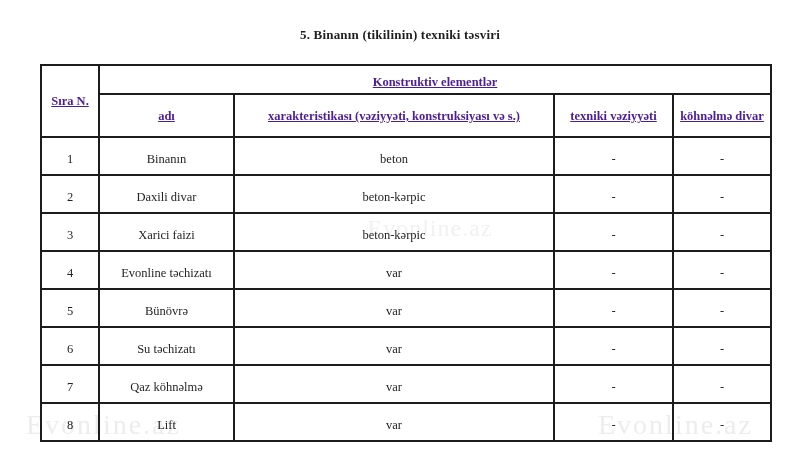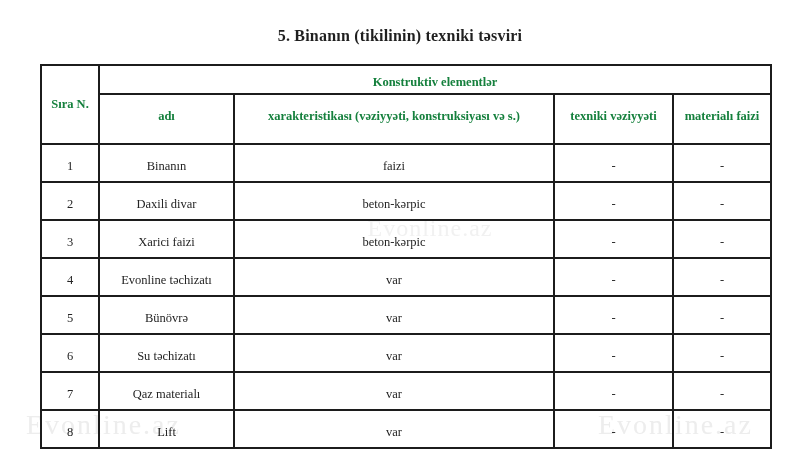--- a/index.html
+++ b/index.html
@@ -15,21 +15,21 @@
     position: relative;
     overflow: hidden;
   }
   .doc-title {
     position: absolute;
     top: 27px;
     left: 0;
     width: 100%;
     text-align: center;
     font-weight: bold;
-    font-size: 16px;
+    font-size: 13px;
     letter-spacing: 0.2px;
     color: #1f1f1f;
   }
   
   .wm {
     position: absolute;
     font-weight: normal;
     color: #ededed;
     pointer-events: none;
     white-space: nowrap;
@@ -69,31 +69,32 @@
   .tech-table th,
   .tech-table td {
     border: 2px solid #1c1c1c;
     text-align: center;
     padding: 0;
     overflow: hidden;
   }
   .tech-table thead th {
     font-weight: bold;
     font-size: 12.5px;
-    color: #15803d;
+    color: #4c1d95;
+    text-decoration: underline;
   }
   .tech-table .group-row th.group-cell {
     height: 24px;
     vertical-align: bottom;
     padding-bottom: 3px;
   }
   .tech-table .sub-row th {
     height: 29px;
     vertical-align: bottom;
-    padding-bottom: 19px;
+    padding-bottom: 12px;
   }
   .tech-table th.sira-cell {
     vertical-align: middle;
     font-size: 12.5px;
     border-radius: 25px;
   }
   .tech-table tbody td {
     height: 29px;
     font-size: 12.5px;
     vertical-align: bottom;
@@ -120,28 +121,28 @@
   </colgroup>
   <thead>
     <tr class="group-row">
       <th class="sira-cell" rowspan="2">Sıra N.</th>
       <th class="group-cell" colspan="4">Konstruktiv elementlər</th>
     </tr>
     <tr class="sub-row">
       <th>adı</th>
       <th>xarakteristikası (vəziyyəti, konstruksiyası və s.)</th>
       <th>texniki vəziyyəti</th>
-      <th>materialı faizi</th>
+      <th>köhnəlmə divar</th>
     </tr>
   </thead>
   <tbody>
     <tr>
       <td>1</td>
       <td>Binanın</td>
-      <td>faizi</td>
+      <td>beton</td>
       <td>-</td>
       <td>-</td>
     </tr>
     <tr>
       <td>2</td>
       <td>Daxili divar</td>
       <td>beton-kərpic</td>
       <td>-</td>
       <td>-</td>
     </tr>
@@ -168,21 +169,21 @@
     </tr>
     <tr>
       <td>6</td>
       <td>Su təchizatı</td>
       <td>var</td>
       <td>-</td>
       <td>-</td>
     </tr>
     <tr>
       <td>7</td>
-      <td>Qaz materialı</td>
+      <td>Qaz köhnəlmə</td>
       <td>var</td>
       <td>-</td>
       <td>-</td>
     </tr>
     <tr>
       <td>8</td>
       <td>Lift</td>
       <td>var</td>
       <td>-</td>
       <td>-</td>

